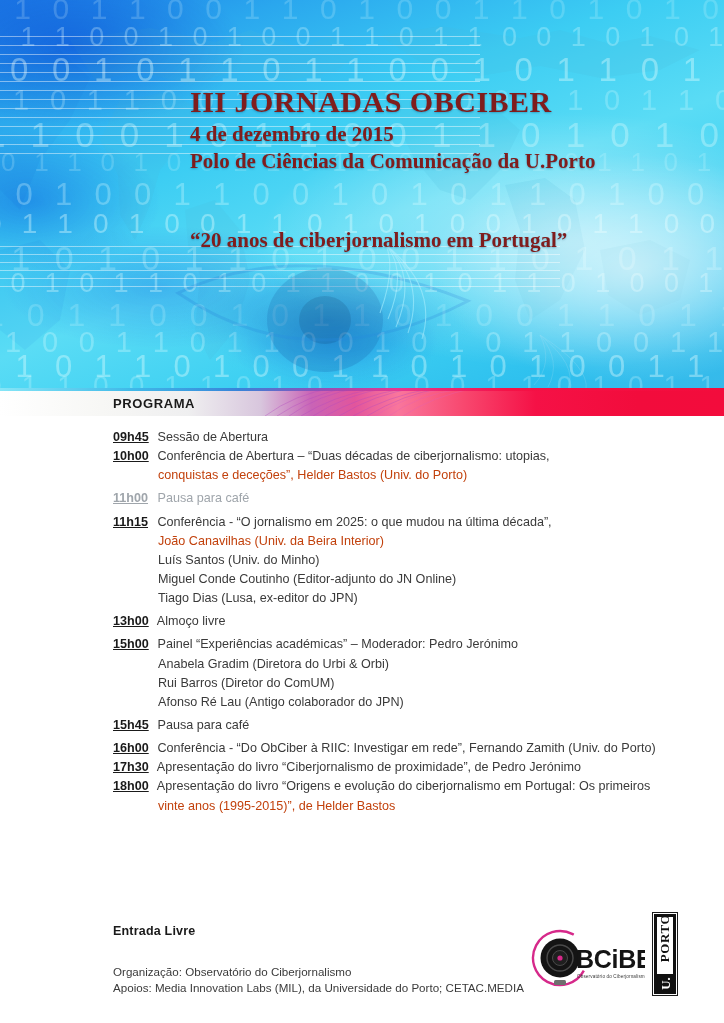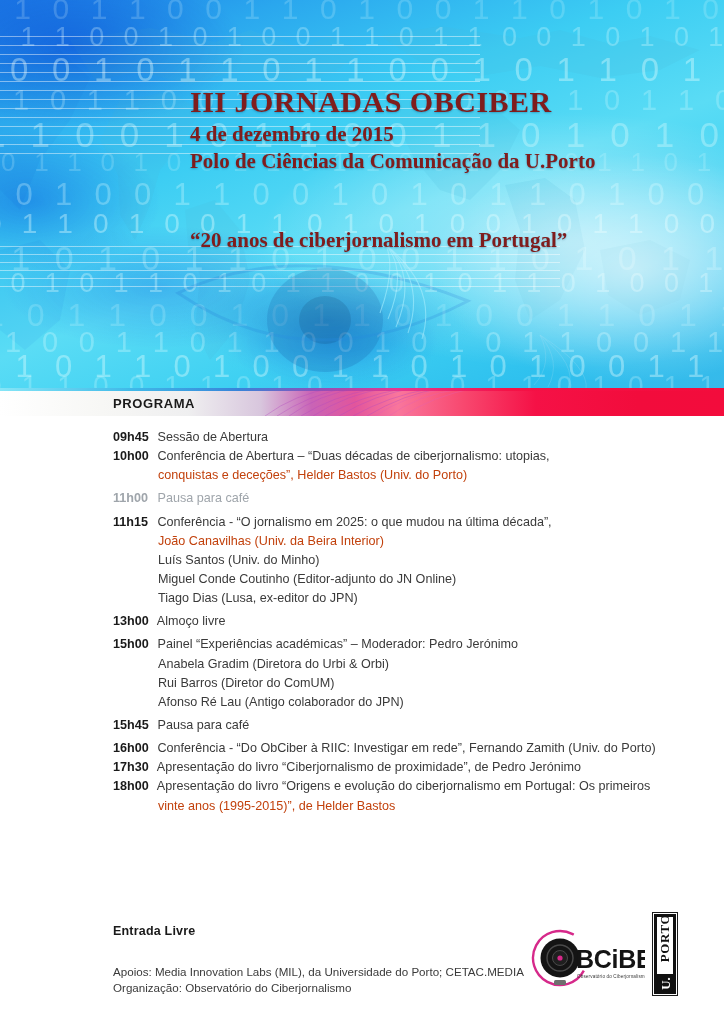--- a/index.html
+++ b/index.html
@@ -184,20 +184,21 @@
     font-size: 12.6px;
     color: #2b2b2b;
   }
   .entry { display: block; line-height: 1.52; }
   .entry.gap { margin-top: 4px; }
   .entry .time {
     font-weight: bold;
     color: #1a1a1a;
     display: inline-block;
     min-width: 41px;
+    text-decoration: underline;
   }
   .entry.muted .time { color: #9fa5ab; }
   .entry.muted .txt { color: #9fa5ab; }
   .entry .txt { color: #3a3a3a; }
   .cont {
     display: block;
     padding-left: 45px;
     line-height: 1.52;
     color: #c2410c;
   }
@@ -411,22 +412,22 @@
       <div class="sub">Afonso Ré Lau (Antigo colaborador do JPN)</div>
       <div class="entry gap"><span class="time">15h45</span><span class="txt"> Pausa para café</span></div>
       <div class="entry gap"><span class="time">16h00</span><span class="txt"> Conferência - “Do ObCiber à RIIC: Investigar em rede”, Fernando Zamith (Univ. do Porto)</span></div>
       <div class="entry"><span class="time">17h30</span><span class="txt"> Apresentação do livro “Ciberjornalismo de proximidade”, de Pedro Jerónimo</span></div>
       <div class="entry"><span class="time">18h00</span><span class="txt"> Apresentação do livro “Origens e evolução do ciberjornalismo em Portugal: Os primeiros</span></div>
       <div class="cont">vinte anos (1995-2015)”, de Helder Bastos</div>
     </div>
 
   <div class="entrada">Entrada Livre</div>
   <div class="credits">
+    <div>Organização: Observatório do Ciberjornalismo</div>
     <div>Apoios: Media Innovation Labs (MIL), da Universidade do Porto; CETAC.MEDIA</div>
-    <div>Organização: Observatório do Ciberjornalismo</div>
   </div>
 
   <svg class="obciber-logo" viewBox="0 0 118 62">
     <circle cx="33" cy="30" r="27" fill="none" stroke="#d6298a" stroke-width="2.4" stroke-dasharray="128 42" transform="rotate(28 33 30)"></circle>
     <circle cx="33" cy="30" r="19.5" fill="#141414"></circle>
     <circle cx="33" cy="30" r="13" fill="none" stroke="#4a4a4a" stroke-width="1.4"></circle>
     <circle cx="33" cy="30" r="7.5" fill="#1f1f1f" stroke="#555" stroke-width="0.8"></circle>
     <circle cx="33" cy="30" r="2.6" fill="#d6298a"></circle>
     <rect x="27" y="52" width="12" height="5" rx="1.5" fill="#6f6f6f"></rect>
     <text x="49" y="40" font-family="Liberation Sans, sans-serif" font-size="25" font-weight="bold" fill="#141414" letter-spacing="-0.3">BCiBER</text>

